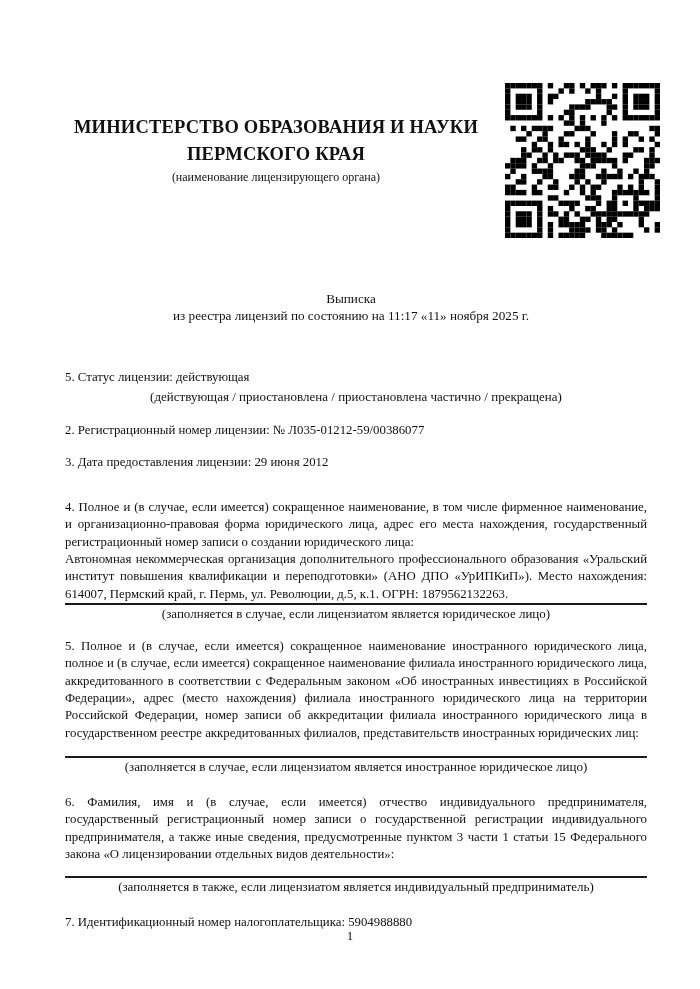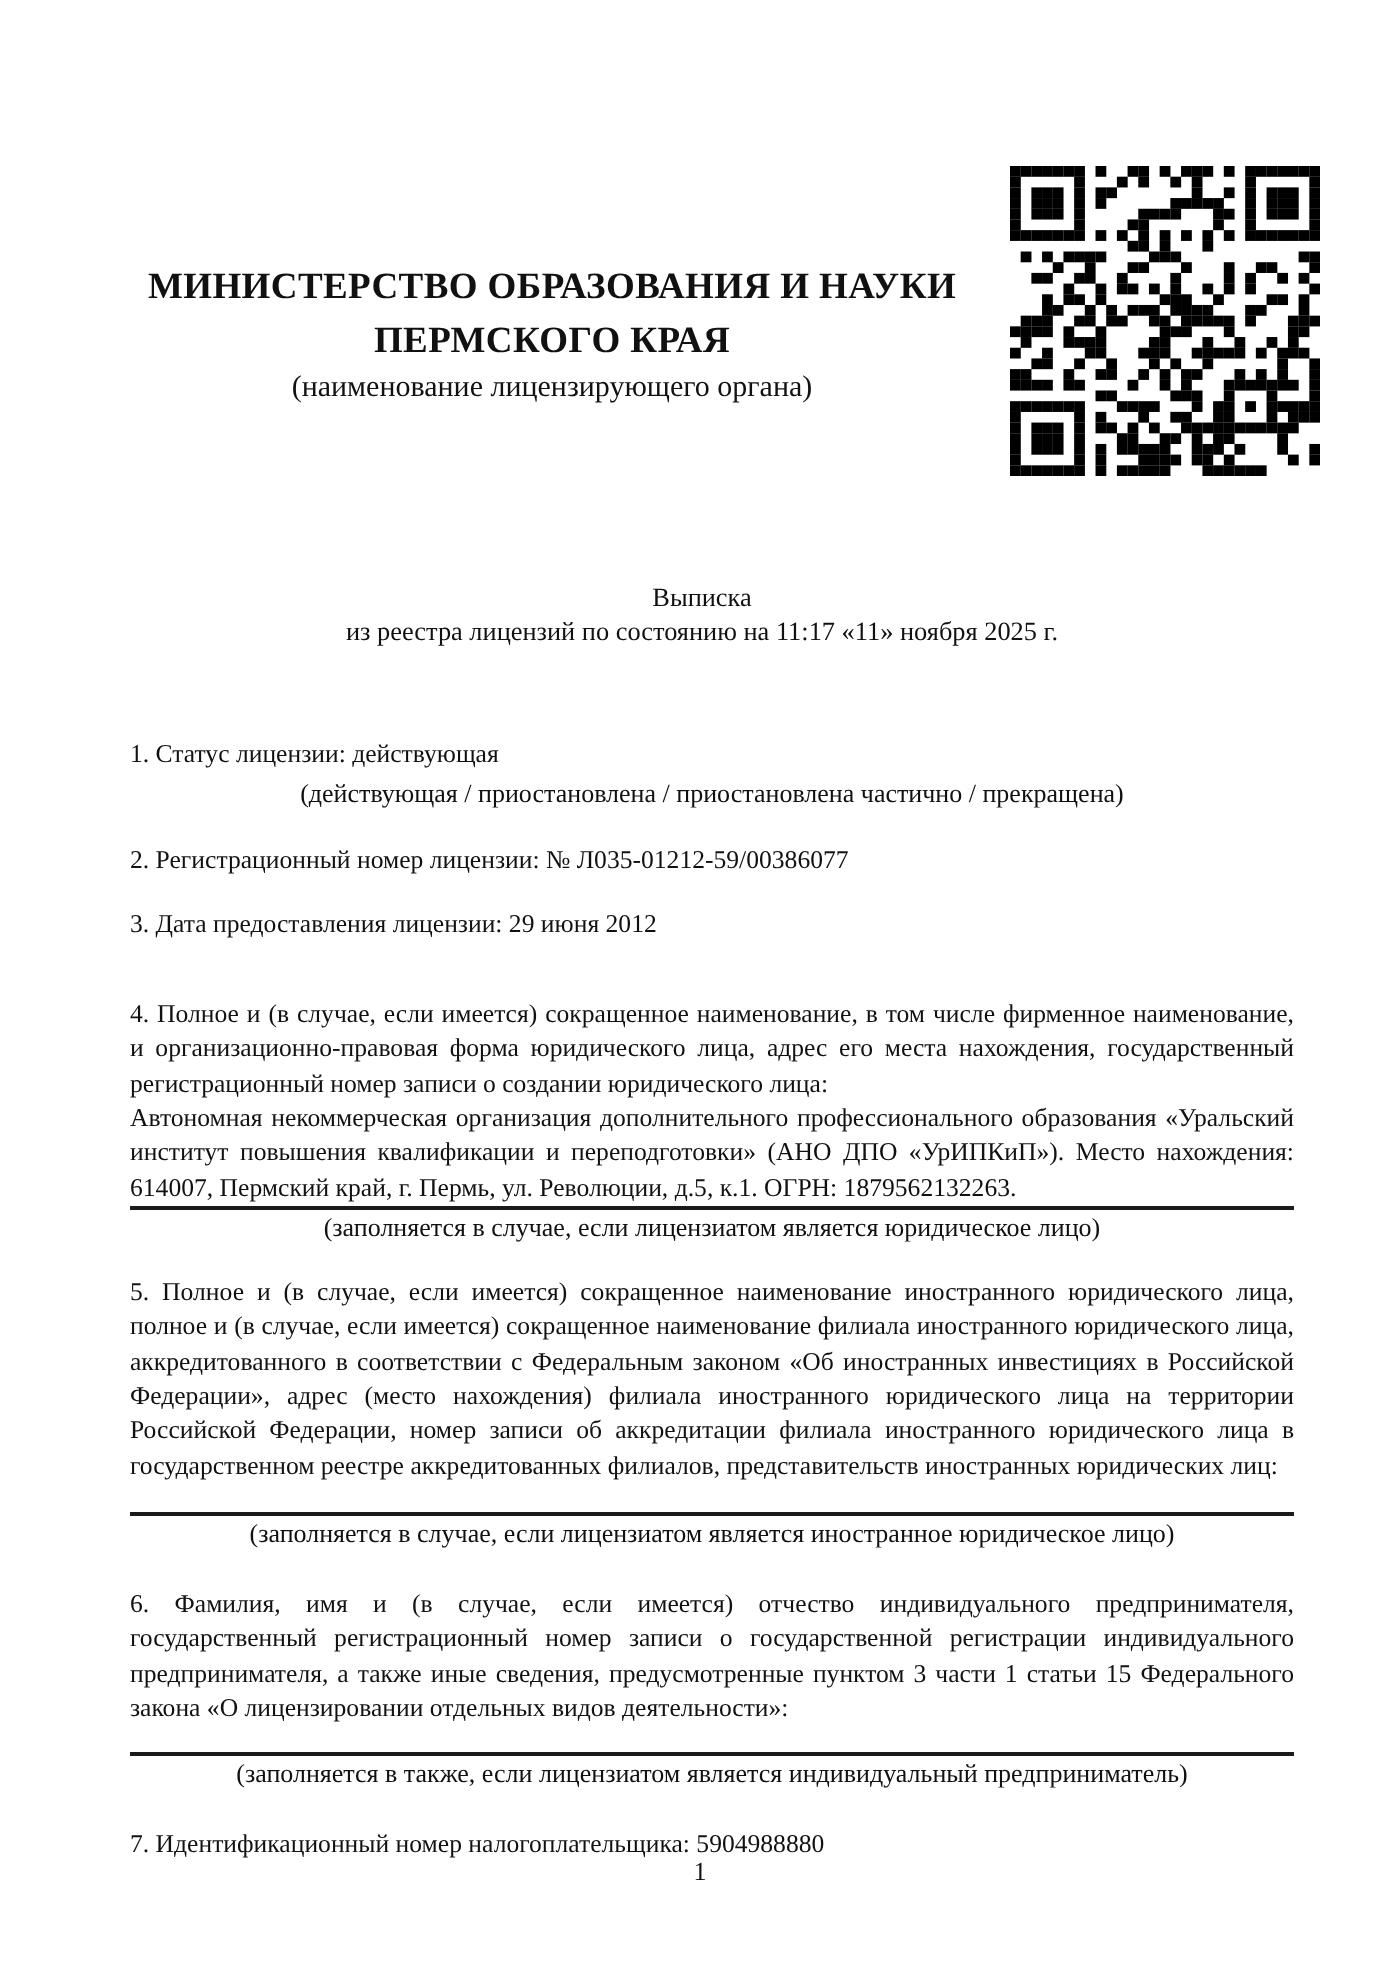--- a/index.html
+++ b/index.html
@@ -7,33 +7,33 @@
     position: relative;
     width: 700px;
     height: 989px;
     background: #ffffff;
     font-family: "Liberation Serif", serif;
     color: #111111;
     overflow: hidden;
   }
   .header {
     position: absolute;
-    top: 131px;
+    top: 114px;
     left: 40px;
     width: 472px;
     text-align: center;
   }
   .org-name {
     font-weight: bold;
     font-size: 18.5px;
     line-height: 27px;
     letter-spacing: 0.2px;
   }
   .org-caption {
-    font-size: 15px;
+    font-size: 12px;
     line-height: 13px;
     margin-top: 3px;
   }
   .qr {
     position: absolute;
     top: 83px;
     left: 505px;
     width: 155px;
     height: 155px;
   }
@@ -495,21 +495,21 @@
       </svg></div>
 
   <div class="doc-title">
     <div>Выписка</div>
     <div>из реестра лицензий по состоянию на 11:17 «11» ноября 2025 г.</div>
   </div>
 
   <div class="content">
 
     <div class="item-1">
-      <p>1. Статус лицензии: действующая</p>
+      <p>5. Статус лицензии: действующая</p>
       <p class="cap">(действующая / приостановлена / приостановлена частично / прекращена)</p>
     </div>
 
     <div class="item-2">
       <p>2. Регистрационный номер лицензии: № Л035-01212-59/00386077</p>
     </div>
 
     <div class="item-3">
       <p>3. Дата предоставления лицензии: 29 июня 2012</p>
     </div>

